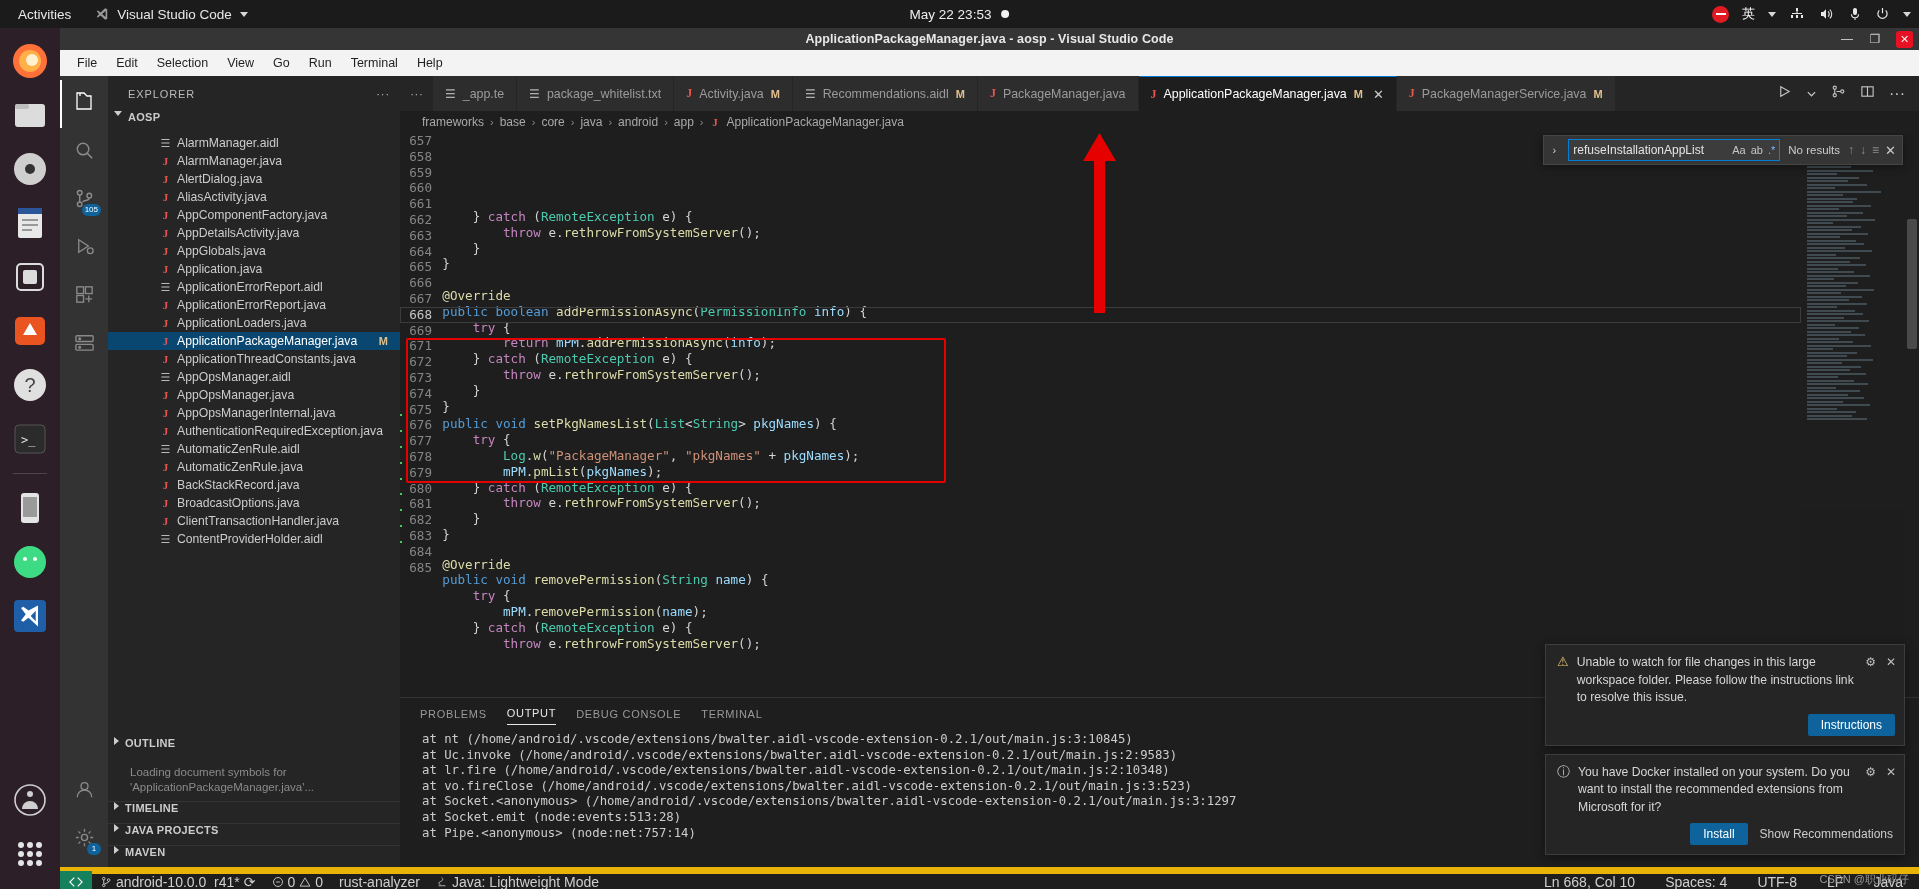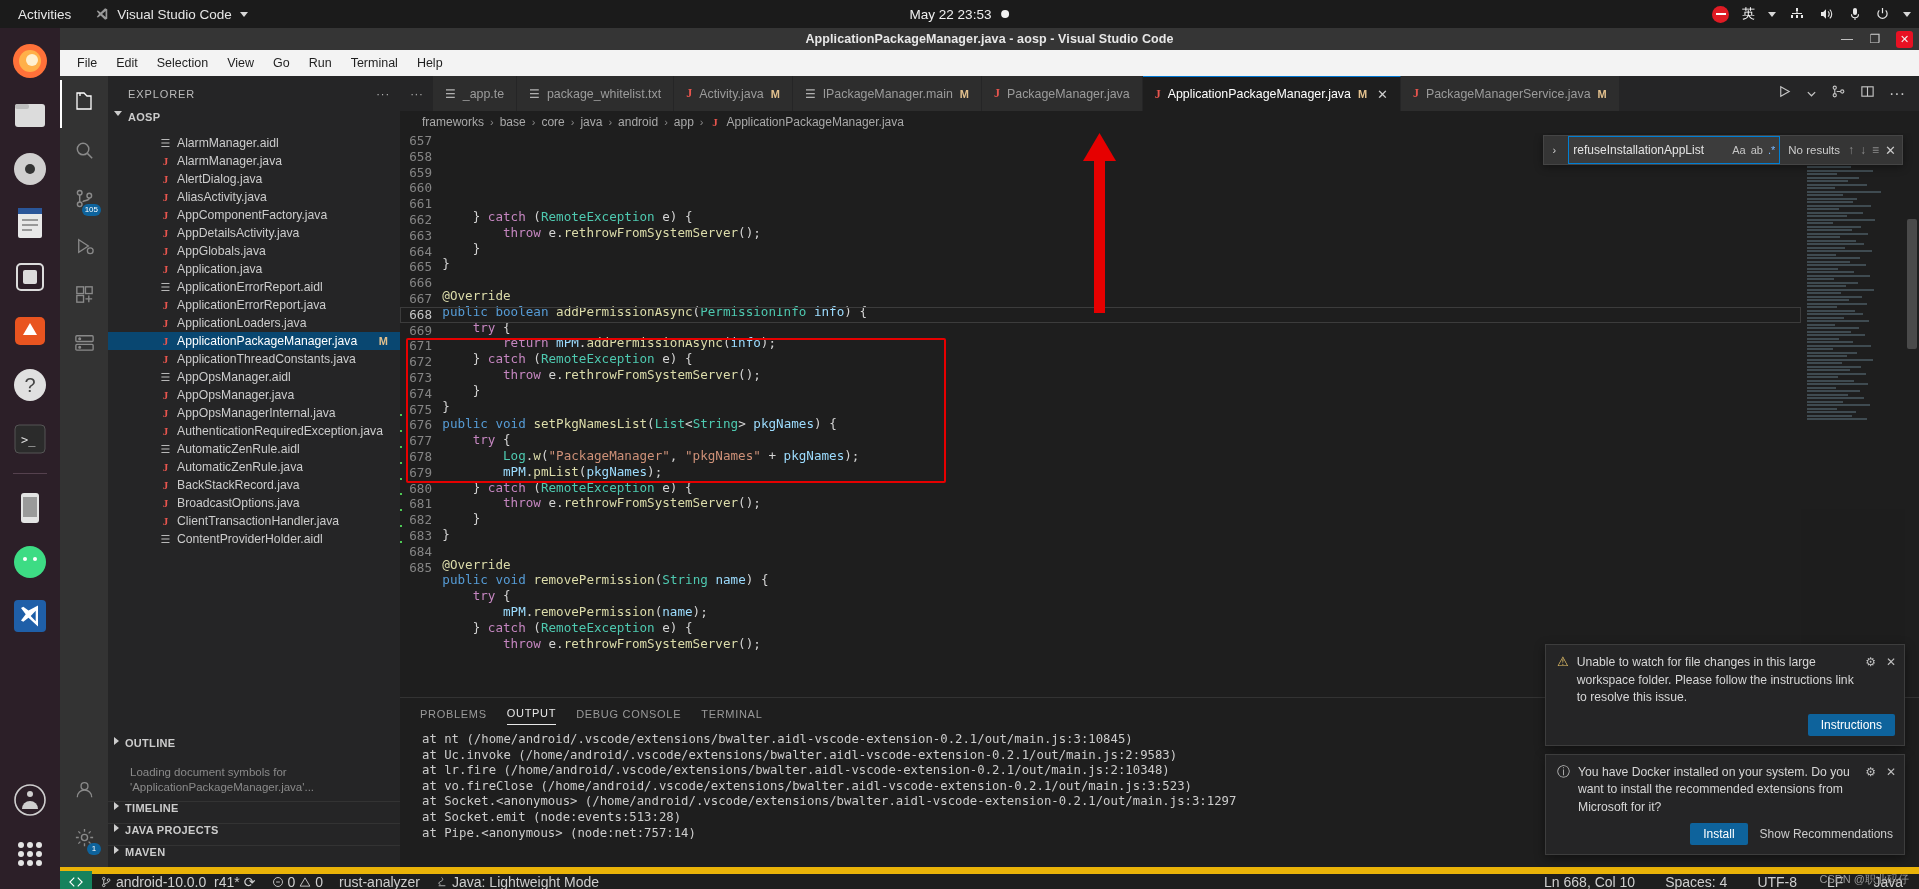--- a/index.html
+++ b/index.html
@@ -163,21 +163,21 @@
   .redarrow { position: absolute; pointer-events: none; }
 
   
   .findwidget {
     position: absolute; right: 16px; top: 2px; height: 30px; background: #353535;
     border: 1px solid #454545; display: flex; align-items: center; gap: 6px;
     padding: 0 6px 0 2px; box-shadow: 0 2px 8px rgba(0,0,0,.4); z-index: 12;
   }
   .find-toggle { color: #cfcfcf; font-size: 11px; width: 16px; text-align: center; }
   .find-input {
-    width: 212px; height: 28px; background: #3c3c3c; border: 1px solid #007fd4;
+    width: 212px; height: 22px; background: #3c3c3c; border: 1px solid #007fd4;
     display: flex; align-items: center; padding: 0 4px; gap: 5px;
   }
   .find-input .txt { color: #e4e4e4; font-size: 12px; flex: 1; font-family: "Liberation Sans", sans-serif; }
   .fi-btn { color: #c5c5c5; font-size: 11px; }
   .fi-btn.hl { color: #7ab7ff; }
   .find-status { color: #cccccc; font-size: 11.5px; padding: 0 2px; }
   .find-nav { color: #8c8c8c; font-size: 12px; }
   .find-close { color: #cccccc; font-size: 13px; }
 
   
@@ -610,21 +610,21 @@
           <span class="tabicon plain">☰</span>
           <span>package_whitelist.txt</span>
         </div>
         <div class="tab">
           <span class="tabicon java">J</span>
           <span>Activity.java</span>
           <span class="mflag">M</span>
         </div>
         <div class="tab">
           <span class="tabicon plain">☰</span>
-          <span>IPackageManager.main</span>
+          <span>Recommendations.aidl</span>
           <span class="mflag">M</span>
         </div>
         <div class="tab">
           <span class="tabicon java">J</span>
           <span>PackageManager.java</span>
         </div>
         <div class="tab active">
           <span class="tabicon java">J</span>
           <span>ApplicationPackageManager.java</span>
           <span class="mflag">M</span>

